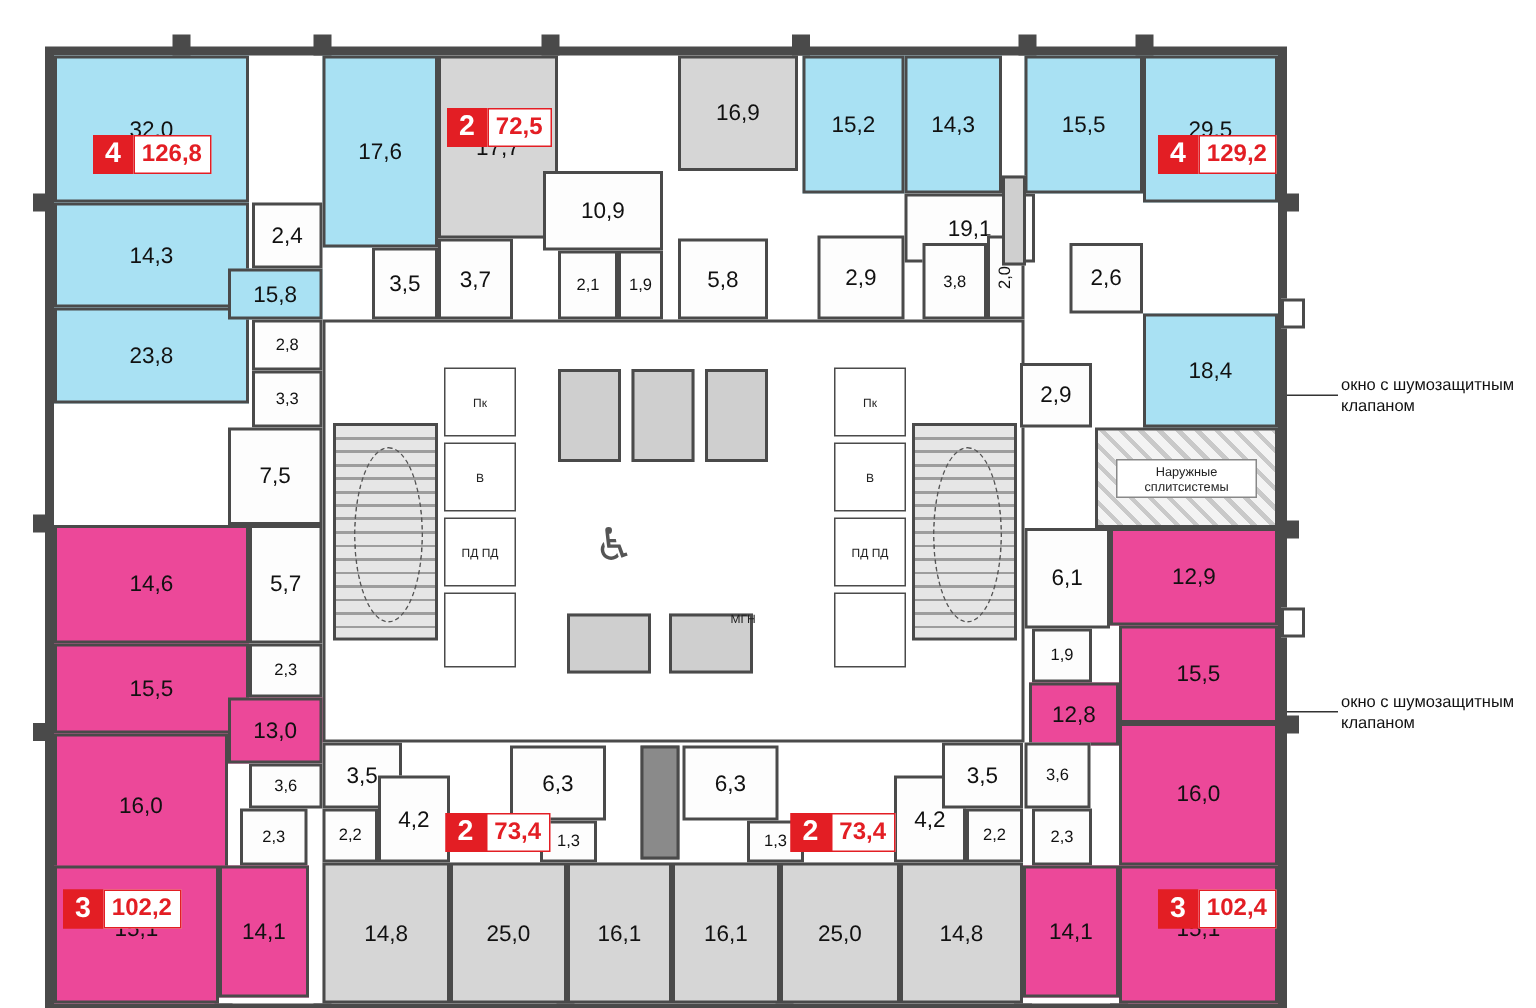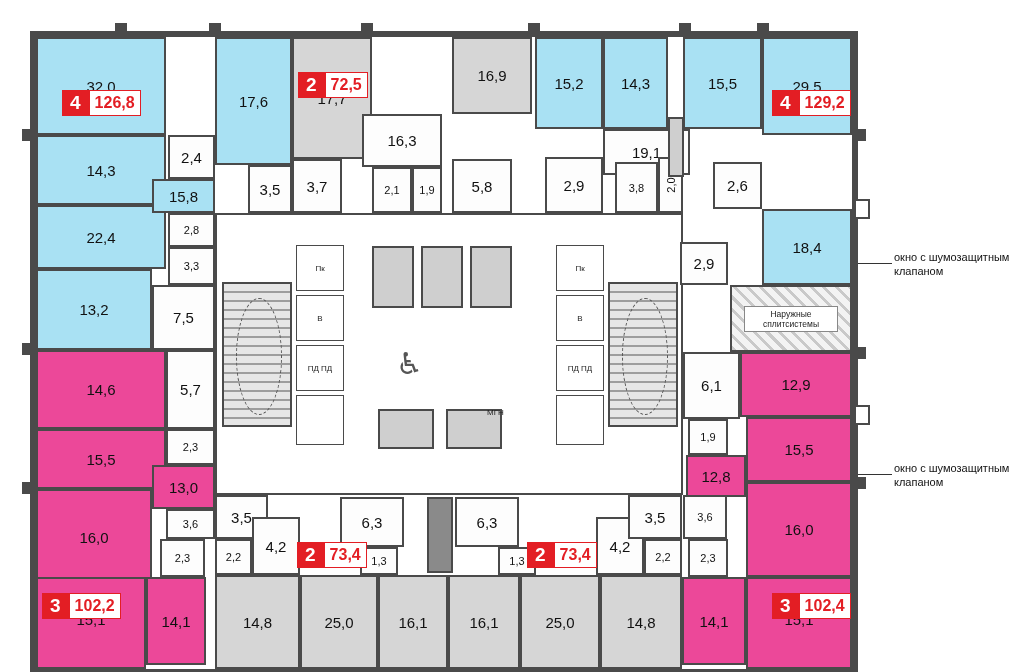--- a/index.html
+++ b/index.html
@@ -42,24 +42,21 @@
 
   <div class="core" style="left:215px;top:196px;width:468px;height:282px"></div>
 
   <div class="room cyan" style="left:36px;top:20px;width:130px;height:98px">
       <span class="rl">32,0</span>
     </div>
   <div class="room cyan" style="left:36px;top:118px;width:130px;height:70px">
       <span class="rl">14,3</span>
     </div>
   <div class="room cyan" style="left:36px;top:188px;width:130px;height:64px">
-      <span class="rl">22,4</span>
-    </div>
-  <div class="room cyan" style="left:36px;top:252px;width:116px;height:81px">
-      <span class="rl">13,2</span>
+      <span class="rl">23,8</span>
     </div>
   <div class="room cyan" style="left:215px;top:20px;width:77px;height:128px">
       <span class="rl">17,6</span>
     </div>
   <div class="room cyan" style="left:152px;top:162px;width:63px;height:34px">
       <span class="rl">15,8</span>
     </div>
   <div class="room white" style="left:168px;top:118px;width:47px;height:44px">
       <span class="rl">2,4</span>
     </div>
@@ -79,21 +76,21 @@
   <div class="room gray" style="left:292px;top:20px;width:80px;height:122px">
       <span class="rl">17,7</span>
     </div>
   <div class="room white" style="left:292px;top:142px;width:50px;height:54px">
       <span class="rl">3,7</span>
     </div>
   <div class="room gray" style="left:452px;top:20px;width:80px;height:77px">
       <span class="rl">16,9</span>
     </div>
   <div class="room white" style="left:362px;top:97px;width:80px;height:53px">
-      <span class="rl">16,3</span>
+      <span class="rl">10,9</span>
     </div>
   <div class="room white sm" style="left:372px;top:150px;width:40px;height:46px">
       <span class="rl">2,1</span>
     </div>
   <div class="room white sm" style="left:412px;top:150px;width:30px;height:46px">
       <span class="rl">1,9</span>
     </div>
   <div class="room white" style="left:452px;top:142px;width:60px;height:54px">
       <span class="rl">5,8</span>
     </div>

